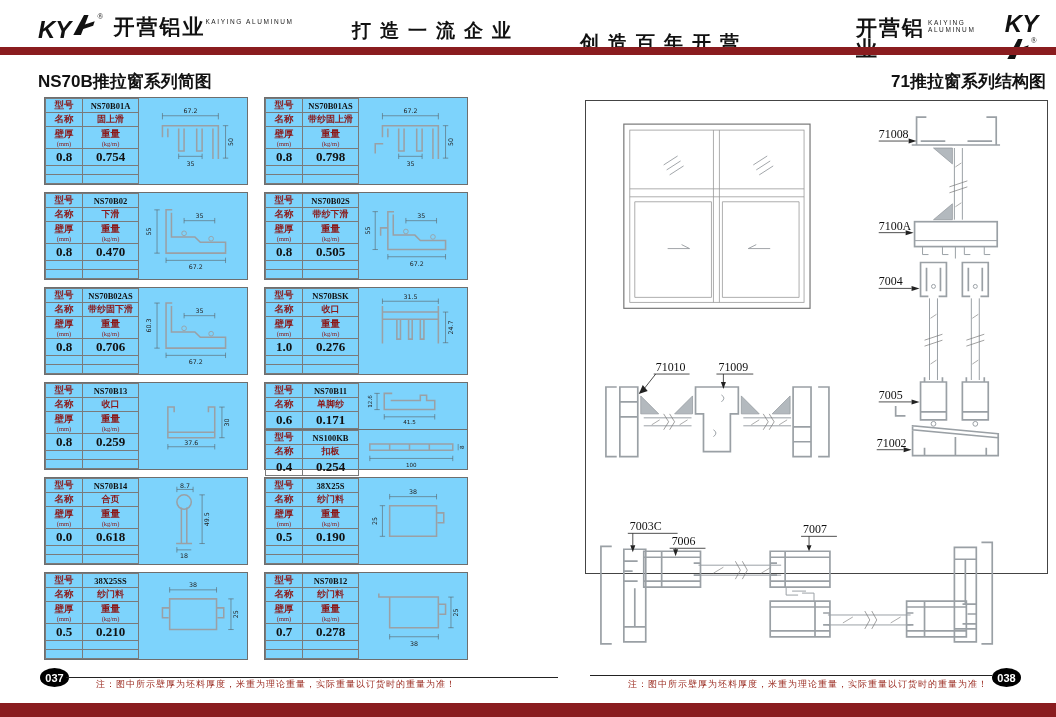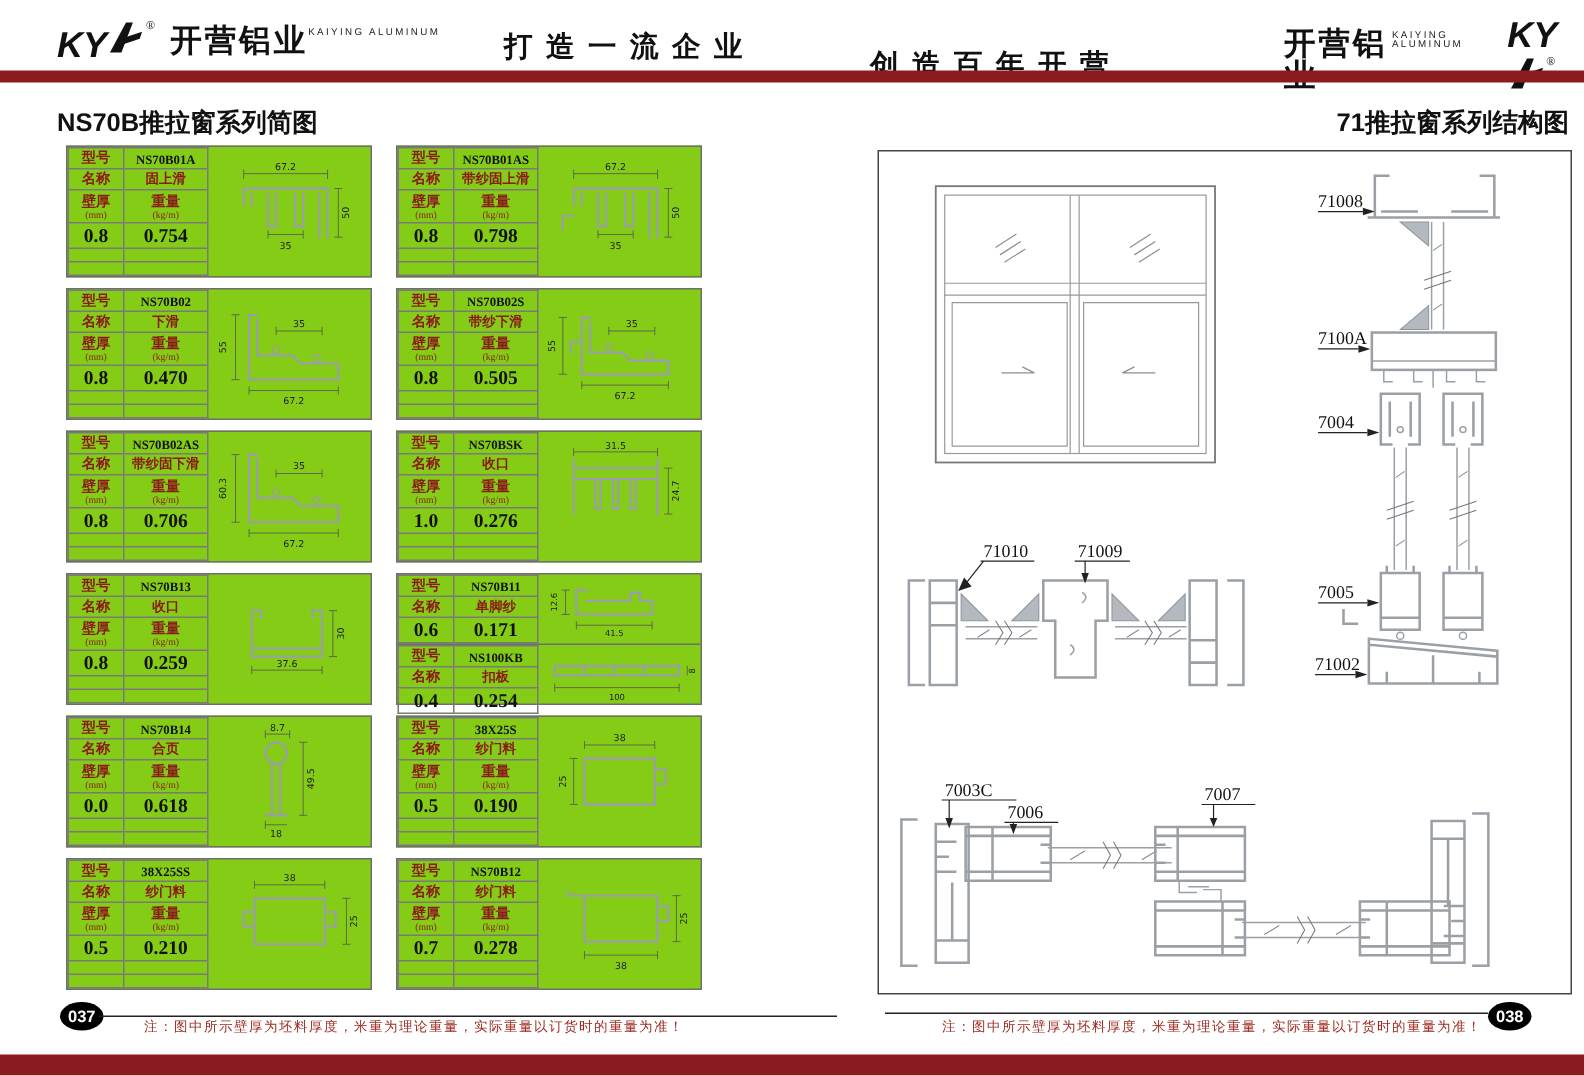--- a/index.html
+++ b/index.html
@@ -14,21 +14,21 @@
   .logo-reg{font-size:8px;vertical-align:top}
   .logo-cnblock{display:flex;flex-direction:row;line-height:1}
   .logo-cn{font-weight:bold;font-size:21px;letter-spacing:2px}
   .logo-en{font-family:"Liberation Sans",sans-serif;font-size:6.5px;letter-spacing:1.6px;color:#222;margin-top:2px}
   .slogan{font-weight:bold;font-size:19px;letter-spacing:9px;white-space:nowrap}
   
   .sec-title{font-family:"Liberation Sans",sans-serif;font-weight:bold;font-size:17px;white-space:nowrap}
   
   #cards{position:absolute;left:44px;top:97px;display:grid;grid-template-columns:204px 204px;
          grid-auto-rows:88px;column-gap:16px;row-gap:7px}
-  .card{border:1px solid #6e6e6e;display:flex;background:#84cc16;box-sizing:border-box}
+  .card{border:1px solid #6e6e6e;display:flex;background:#7dd3fc;box-sizing:border-box}
   .card.split{flex-direction:column}
   .half{display:flex;flex:1}
   .half + .half{border-top:1px solid #6e6e6e}
   table.spec{border-collapse:collapse;width:93px;table-layout:fixed;height:100%}
   .spec td{border:1px solid #7a7a7a;padding:0;text-align:center;vertical-align:middle;overflow:hidden}
   .spec col.c1{width:37px}.spec col.c2{width:56px}
   tr.rA{height:14px}tr.rB{height:14px}tr.rC{height:22px}tr.rD{height:16px}tr.rE{height:9px}
   .lbl{color:#8b1a1a;font-size:9.5px;font-weight:bold}
   .unit{display:block;font-size:6.5px;font-weight:normal;line-height:1}
   .val-model{font-weight:bold;font-size:8.5px}
@@ -45,42 +45,42 @@
   .gl{stroke:#9aa0a5;stroke-width:1;fill:none}
   .brk{stroke:#777;stroke-width:.7;fill:none}
   .gs{stroke:#888;stroke-width:.7;fill:none}
   .e1{stroke:#777;stroke-width:1.2;fill:none}
   .e2{stroke:#999;stroke-width:.8;fill:none}
   .e3{stroke:#8a8f94;stroke-width:.8;fill:none}
   .lab{font:12px "Liberation Serif",serif;fill:#111}
   .ld{stroke:#222;stroke-width:.8;fill:none}
   .ar{fill:#222}
   
-  #right-panel{position:absolute;left:585px;top:100px;width:463px;height:563px;border:1px solid #444;box-sizing:border-box}
+  #right-panel{position:absolute;left:585px;top:100px;width:463px;height:474px;border:1px solid #444;box-sizing:border-box}
   
   .pagebadge{position:absolute;width:29px;height:19px;background:#000000;color:#fff;border-radius:50%;
              display:flex;align-items:center;justify-content:center;
              font-family:"Liberation Sans",sans-serif;font-weight:bold;font-size:11px}
   .footline{position:absolute;height:1px;background:#222}
   .note{position:absolute;font-size:9px;color:#9b2b20;letter-spacing:1px;text-align:left;white-space:nowrap}
 </style>
 </head>
 <body>
 
 <div class="abs logo" style="left:38px;top:12px">
   <span><span class="logo-ky">KY</span><svg width="26" height="26" viewBox="0 0 34 30">
         <path d="M3,28 L17,2 L23,2 L13,28 Z" fill="#111"></path>
         <path d="M10,17 L31,10 L29,16 L8,23 Z" fill="#111"></path>
       </svg><span class="logo-reg">®</span></span>
   <span class="logo-cnblock" style="margin-left:6px">
     <span class="logo-cn">开营铝业</span>
     <span class="logo-en">KAIYING ALUMINUM</span>
   </span>
 </div>
-<div class="abs slogan" style="left:336px;top:18px">打造一流企业</div>
+<div class="abs slogan" style="left:352px;top:18px">打造一流企业</div>
 <div class="abs slogan" style="left:580px;top:30px">创造百年开营</div>
 <div class="abs logo" style="left:856px;top:12px">
   <span class="logo-cnblock">
     <span class="logo-cn">开营铝业</span>
     <span class="logo-en">KAIYING ALUMINUM</span>
   </span>
   <span style="margin-left:4px"><span class="logo-ky">KY</span><svg width="26" height="26" viewBox="0 0 34 30">
         <path d="M3,28 L17,2 L23,2 L13,28 Z" fill="#111"></path>
         <path d="M10,17 L31,10 L29,16 L8,23 Z" fill="#111"></path>
       </svg><span class="logo-reg">®</span></span>

